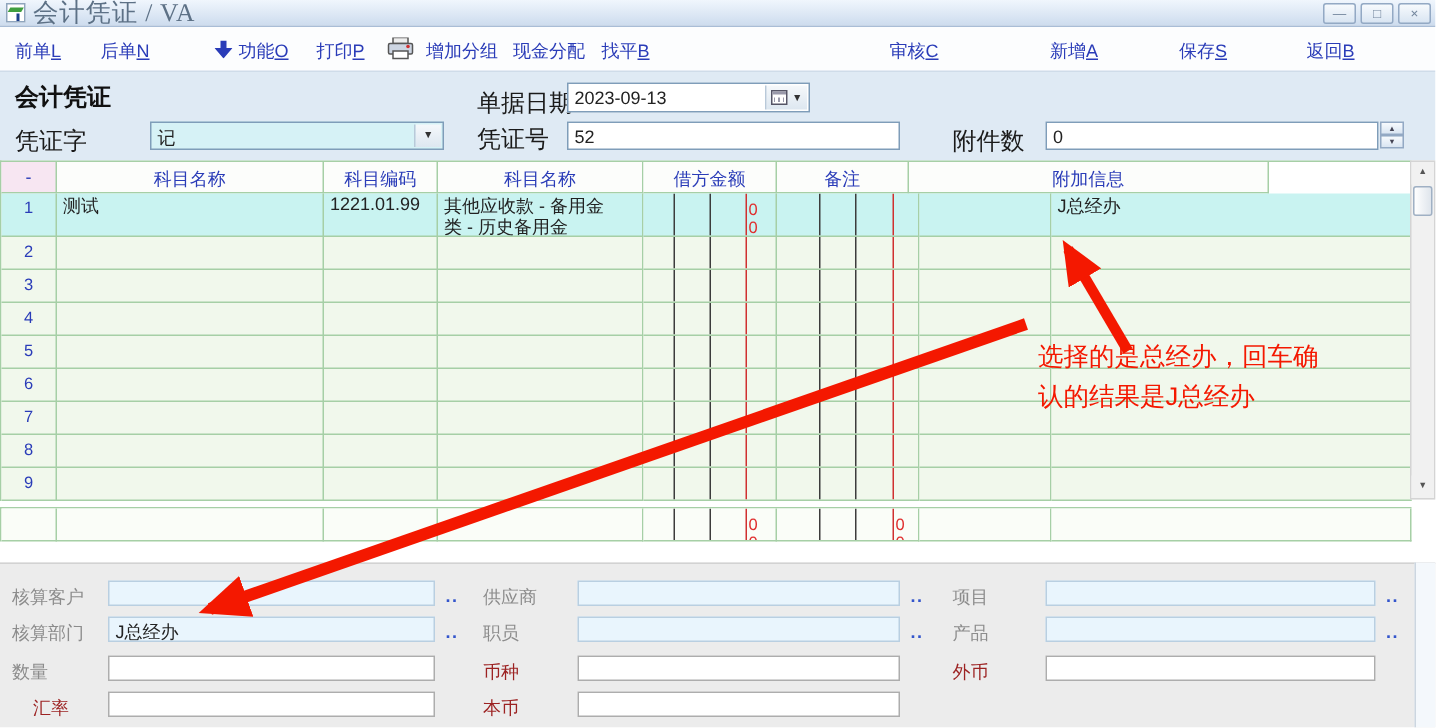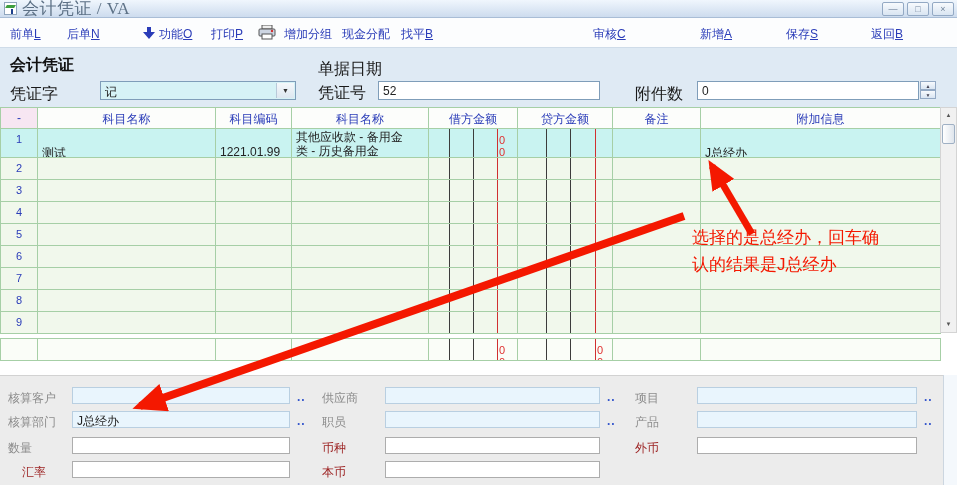--- a/index.html
+++ b/index.html
@@ -62,21 +62,21 @@
     overflow:hidden; position:relative; font-size:12px; }
   .c0{width:37px}.c1{width:178px}.c2{width:76px}.c3{width:137px}
   .c4{width:89px}.c5{width:95px}.c6{width:88px}.c7{width:240px}
   .g-head .g-cell { height:21px; background:#fcfdfb; color:#2a3cb8; text-align:center;
     padding-top:3px; font-size:12px; }
   .g-head .c0, .g-total .c0 { background:#f7e6f2; }
   .g-r1 .g-cell { height:29px; background:#c9f3f1; }
   .g-empty .g-cell { height:22px; background:#f1f8ec; }
   .g-total .g-cell { height:22px; background:#fafdf8; }
   .rownum { color:#2a3cb8; text-align:center; padding-top:4px; font-size:11px; }
-  .cellval { padding:16px 3px 0 4px; white-space:nowrap; }
+  .cellval { padding:0 3px 0 4px; white-space:nowrap; }
   .name-cell { padding:1px 16px 0 4px; line-height:14px; white-space:normal; }
   .ruled { background-image: repeating-linear-gradient(90deg,
       transparent 0px, transparent 7px, #9c9c9c 7px, #9c9c9c 8px); }
   .ruled .dk { position:absolute; top:0; bottom:0; width:1px; background:#3c3c3c; }
   .ruled .rd { position:absolute; top:0; bottom:0; width:1px; background:#d03030; }
   .debit .d1{left:20px}.debit .d2{left:44px}.debit .rd{left:68px}
   .credit .d1{left:28px}.credit .d2{left:52px}.credit .rd{left:77px}
   .cents { position:absolute; top:5px; color:#e03030; font-size:11px; letter-spacing:1px; }
   .debit .cents{left:70px}.credit .cents{left:79px}
   .g-total-wrap { position:absolute; top:338px; left:0; width:941px;
@@ -144,20 +144,27 @@
   <span class="titem" style="left:593px"><span>审核</span><u>C</u></span>
   <span class="titem" style="left:700px"><span>新增</span><u>A</u></span>
   <span class="titem" style="left:786px"><span>保存</span><u>S</u></span>
   <span class="titem" style="left:871px"><span>返回</span><u>B</u></span>
 </div>
 
 <div class="hdr">
   <div class="form-title">会计凭证</div>
 
   <div class="hlabel" style="left:318px; top:11px">单据日期</div>
+  <div class="field" style="left:378px; top:7px; width:162px; height:20px">
+    <span>2023-09-13</span>
+    <span class="combo-btn" style="width:28px">
+      <span class="cal-ic"></span>
+      <span>▼</span>
+    </span>
+  </div>
 
   <div class="hlabel" style="left:10px; top:36px">凭证字</div>
   <div class="field cyan-field" style="left:100px; top:33px; width:196px; height:19px">
     <span>记</span>
     <span class="combo-btn">▼</span>
   </div>
 
   <div class="hlabel" style="left:318px; top:35px">凭证号</div>
   <div class="field" style="left:378px; top:33px; width:222px; height:19px">52</div>
 
@@ -169,21 +176,20 @@
   </div>
 </div>
 
 <div class="grid">
   <div class="g-row g-head">
     <div class="g-cell c0">-</div>
     <div class="g-cell c1">科目名称</div>
     <div class="g-cell c2">科目编码</div>
     <div class="g-cell c3">科目名称</div>
     <div class="g-cell c4">借方金额</div>
-    <div class="g-cell c5">贷方金额</div>
     <div class="g-cell c6">备注</div>
     <div class="g-cell c7">附加信息</div>
   </div>
 
   <div class="g-row g-r1">
     <div class="g-cell c0 rownum">1</div>
     <div class="g-cell c1 cellval">测试</div>
     <div class="g-cell c2 cellval">1221.01.99</div>
     <div class="g-cell c3 name-cell">其他应收款 - 备用金类 - 历史备用金</div>
     <div class="g-cell c4 ruled debit">

